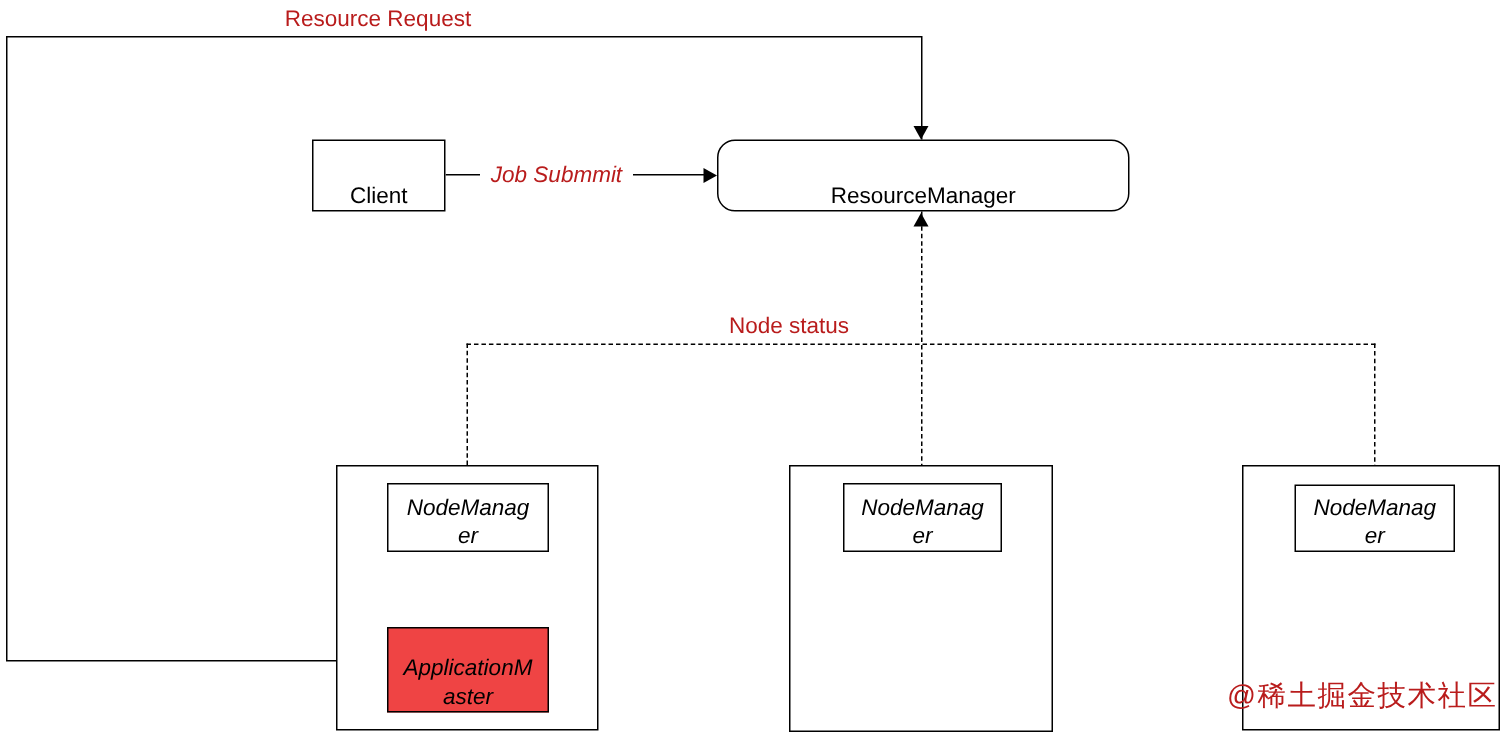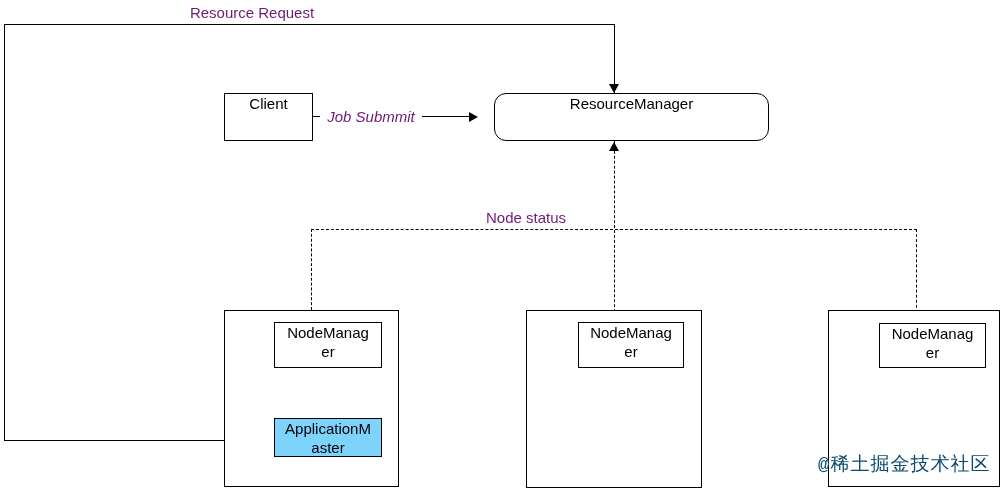--- a/index.html
+++ b/index.html
@@ -16,27 +16,26 @@
     overflow: hidden;
   }
   .box {
     position: absolute;
     background: #ffffff;
     border: 1.5px solid #000000;
     box-sizing: border-box;
     display: flex;
     flex-direction: column;
     align-items: center;
-    justify-content: flex-start;
+    justify-content: flex-end;
     font-size: 15px;
     color: #000000;
     line-height: 19px;
     text-align: center;
     z-index: 3;
-    margin-left: 16px;
   }
   .container-box {
     position: absolute;
     background: #ffffff;
     border: 1.5px solid #000000;
     box-sizing: border-box;
     z-index: 2;
   }
   .hline {
     position: absolute;
@@ -79,26 +78,26 @@
     border-bottom: 9px solid #000000;
   }
   .arrow-right {
     border-top: 5px solid transparent;
     border-bottom: 5px solid transparent;
     border-left: 9px solid #000000;
   }
   .lbl {
     position: absolute;
     font-size: 15px;
-    color: #701a75;
+    color: #b91c1c;
     text-align: center;
     white-space: nowrap;
     z-index: 5;
   }
-  .nm-line { display: block; }
+  .nm-line { display: block; font-style: italic; }
   #watermark {
     position: absolute;
     left: 818px;
     top: 451px;
     font-size: 19px;
     letter-spacing: 1px;
     z-index: 6;
     white-space: nowrap;
   }
 </style>
@@ -131,32 +130,32 @@
 
   <div class="box" style="left:478px; top:93px; width:275px; height:48px;border-radius:12px;">
     <span>ResourceManager</span>
   </div>
 
   <div class="container-box" style="left:224px; top:310px; width:175px; height:177px;"></div>
   <div class="box" style="left:258px; top:322px; width:108px; height:46px;">
     <span class="nm-line">NodeManag</span>
     <span class="nm-line">er</span>
   </div>
-  <div class="box" id="am-box" style="left: 258px; top: 418px; width: 108px; height: 39px; background: #7dd3fc;">
+  <div class="box" id="am-box" style="left: 258px; top: 418px; width: 108px; height: 57px; background: #ef4444;">
     <span class="nm-line">ApplicationM</span>
     <span class="nm-line">aster</span>
   </div>
 
   <div class="container-box" style="left:526px; top:310px; width:176px; height:178px;"></div>
   <div class="box" style="left:562px; top:322px; width:106px; height:46px;">
     <span class="nm-line">NodeManag</span>
     <span class="nm-line">er</span>
   </div>
 
   <div class="container-box" style="left:828px; top:310px; width:172px; height:177px;"></div>
   <div class="box" style="left:863px; top:323px; width:107px; height:45px;">
     <span class="nm-line">NodeManag</span>
     <span class="nm-line">er</span>
   </div>
 
-  <div id="watermark" style="color: #0c4a6e; font-family: Liberation Mono, monospace;">@稀土掘金技术社区</div>
+  <div id="watermark" style="color: #b91c1c;">@稀土掘金技术社区</div>
 
 </div>
 
 </body></html>

